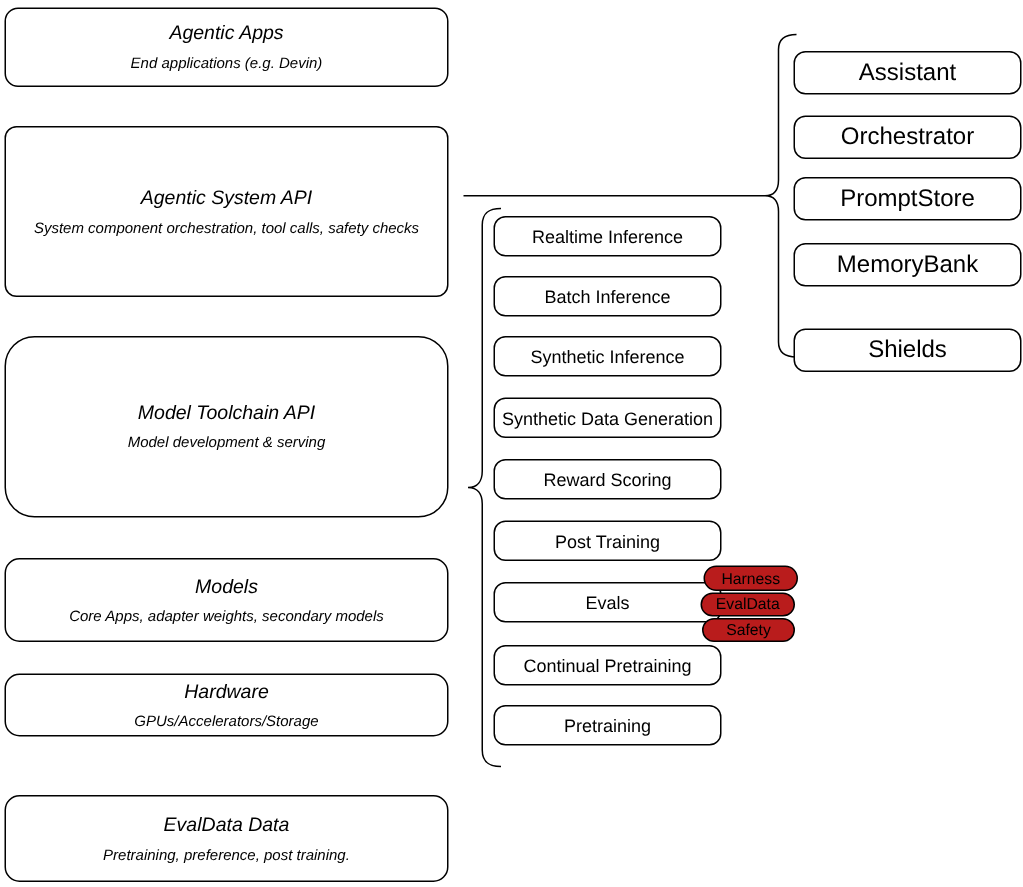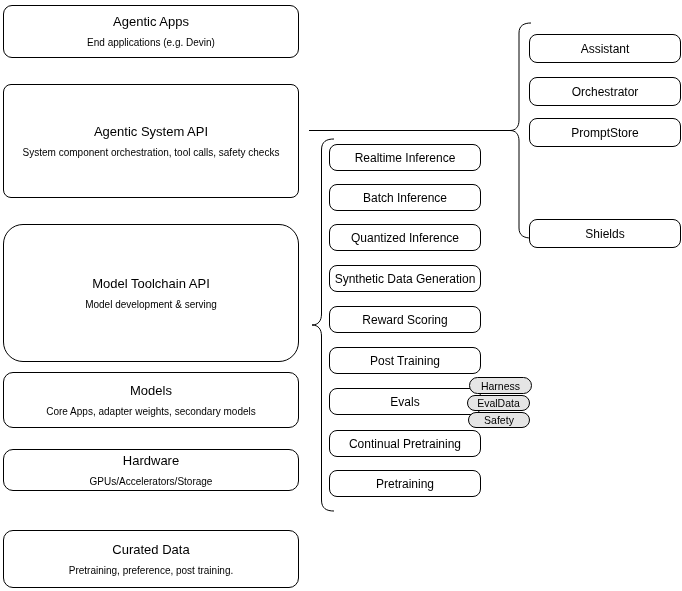--- a/index.html
+++ b/index.html
@@ -33,20 +33,21 @@
     flex-direction: column;
     align-items: center;
     justify-content: center;
     text-align: center;
     z-index: 1;
   }
   .lbox {
     left: 3px;
     width: 296px;
     gap: 8px;
+    font-style: italic;
   }
   .ltitle {
     font-size: 13px;
     line-height: 15px;
     white-space: nowrap;
   }
   .lsub {
     font-size: 10px;
     line-height: 12px;
     white-space: nowrap;
@@ -57,27 +58,27 @@
     height: 27px;
     border-radius: 8px;
     font-size: 12px;
     white-space: nowrap;
   }
   .rbox {
     left: 529px;
     width: 152px;
     height: 29px;
     border-radius: 8px;
-    font-size: 12px;
+    font-size: 16px;
     white-space: nowrap;
   }
   .oval {
     position: absolute;
     box-sizing: border-box;
-    background: #e5e5e5;
+    background: #b91c1c;
     border: 1px solid #000000;
     border-radius: 9px;
     display: flex;
     align-items: center;
     justify-content: center;
     font-size: 10.5px;
     line-height: 10px;
     white-space: nowrap;
     z-index: 2;
   }
@@ -96,48 +97,48 @@
   <div class="node lbox" style="top:5px; height:53px; border-radius:9px">
     <div class="ltitle">Agentic Apps</div>
     <div class="lsub">End applications (e.g. Devin)</div>
   </div>
 
   <div class="node lbox" style="top:84px; height:114px; border-radius:8px">
     <div class="ltitle">Agentic System API</div>
     <div class="lsub">System component orchestration, tool calls, safety checks</div>
   </div>
 
-  <div class="node lbox" style="top:224px; height:138px; border-radius:20px">
+  <div class="node lbox" style="top:224px; height:121px; border-radius:20px">
     <div class="ltitle">Model Toolchain API</div>
     <div class="lsub">Model development &amp; serving</div>
   </div>
 
   <div class="node lbox" style="top:372px; height:56px; border-radius:10px">
     <div class="ltitle">Models</div>
     <div class="lsub">Core Apps, adapter weights, secondary models</div>
   </div>
 
   <div class="node lbox" style="top:449px; height:42px; border-radius:10px">
     <div class="ltitle">Hardware</div>
     <div class="lsub">GPUs/Accelerators/Storage</div>
   </div>
 
   <div class="node lbox" style="top:530px; height:58px; border-radius:10px">
-    <div class="ltitle">Curated Data</div>
+    <div class="ltitle">EvalData Data</div>
     <div class="lsub">Pretraining, preference, post training.</div>
   </div>
 
   <div class="node mbox" style="top:144px">
     <span>Realtime Inference</span>
   </div>
   <div class="node mbox" style="top:184px">
     <span>Batch Inference</span>
   </div>
   <div class="node mbox" style="top:224px">
-    <span>Quantized Inference</span>
+    <span>Synthetic Inference</span>
   </div>
   <div class="node mbox" style="top:265px">
     <span>Synthetic Data Generation</span>
   </div>
   <div class="node mbox" style="top:306px">
     <span>Reward Scoring</span>
   </div>
   <div class="node mbox" style="top:347px">
     <span>Post Training</span>
   </div>
@@ -163,17 +164,20 @@
 
   <div class="node rbox" style="top:34px">
     <span>Assistant</span>
   </div>
   <div class="node rbox" style="top:77px">
     <span>Orchestrator</span>
   </div>
   <div class="node rbox" style="top:118px">
     <span>PromptStore</span>
   </div>
+  <div class="node rbox" style="top:162px">
+    <span>MemoryBank</span>
+  </div>
   <div class="node rbox" style="top:219px">
     <span>Shields</span>
   </div>
 
 </div>
 
 </body></html>

